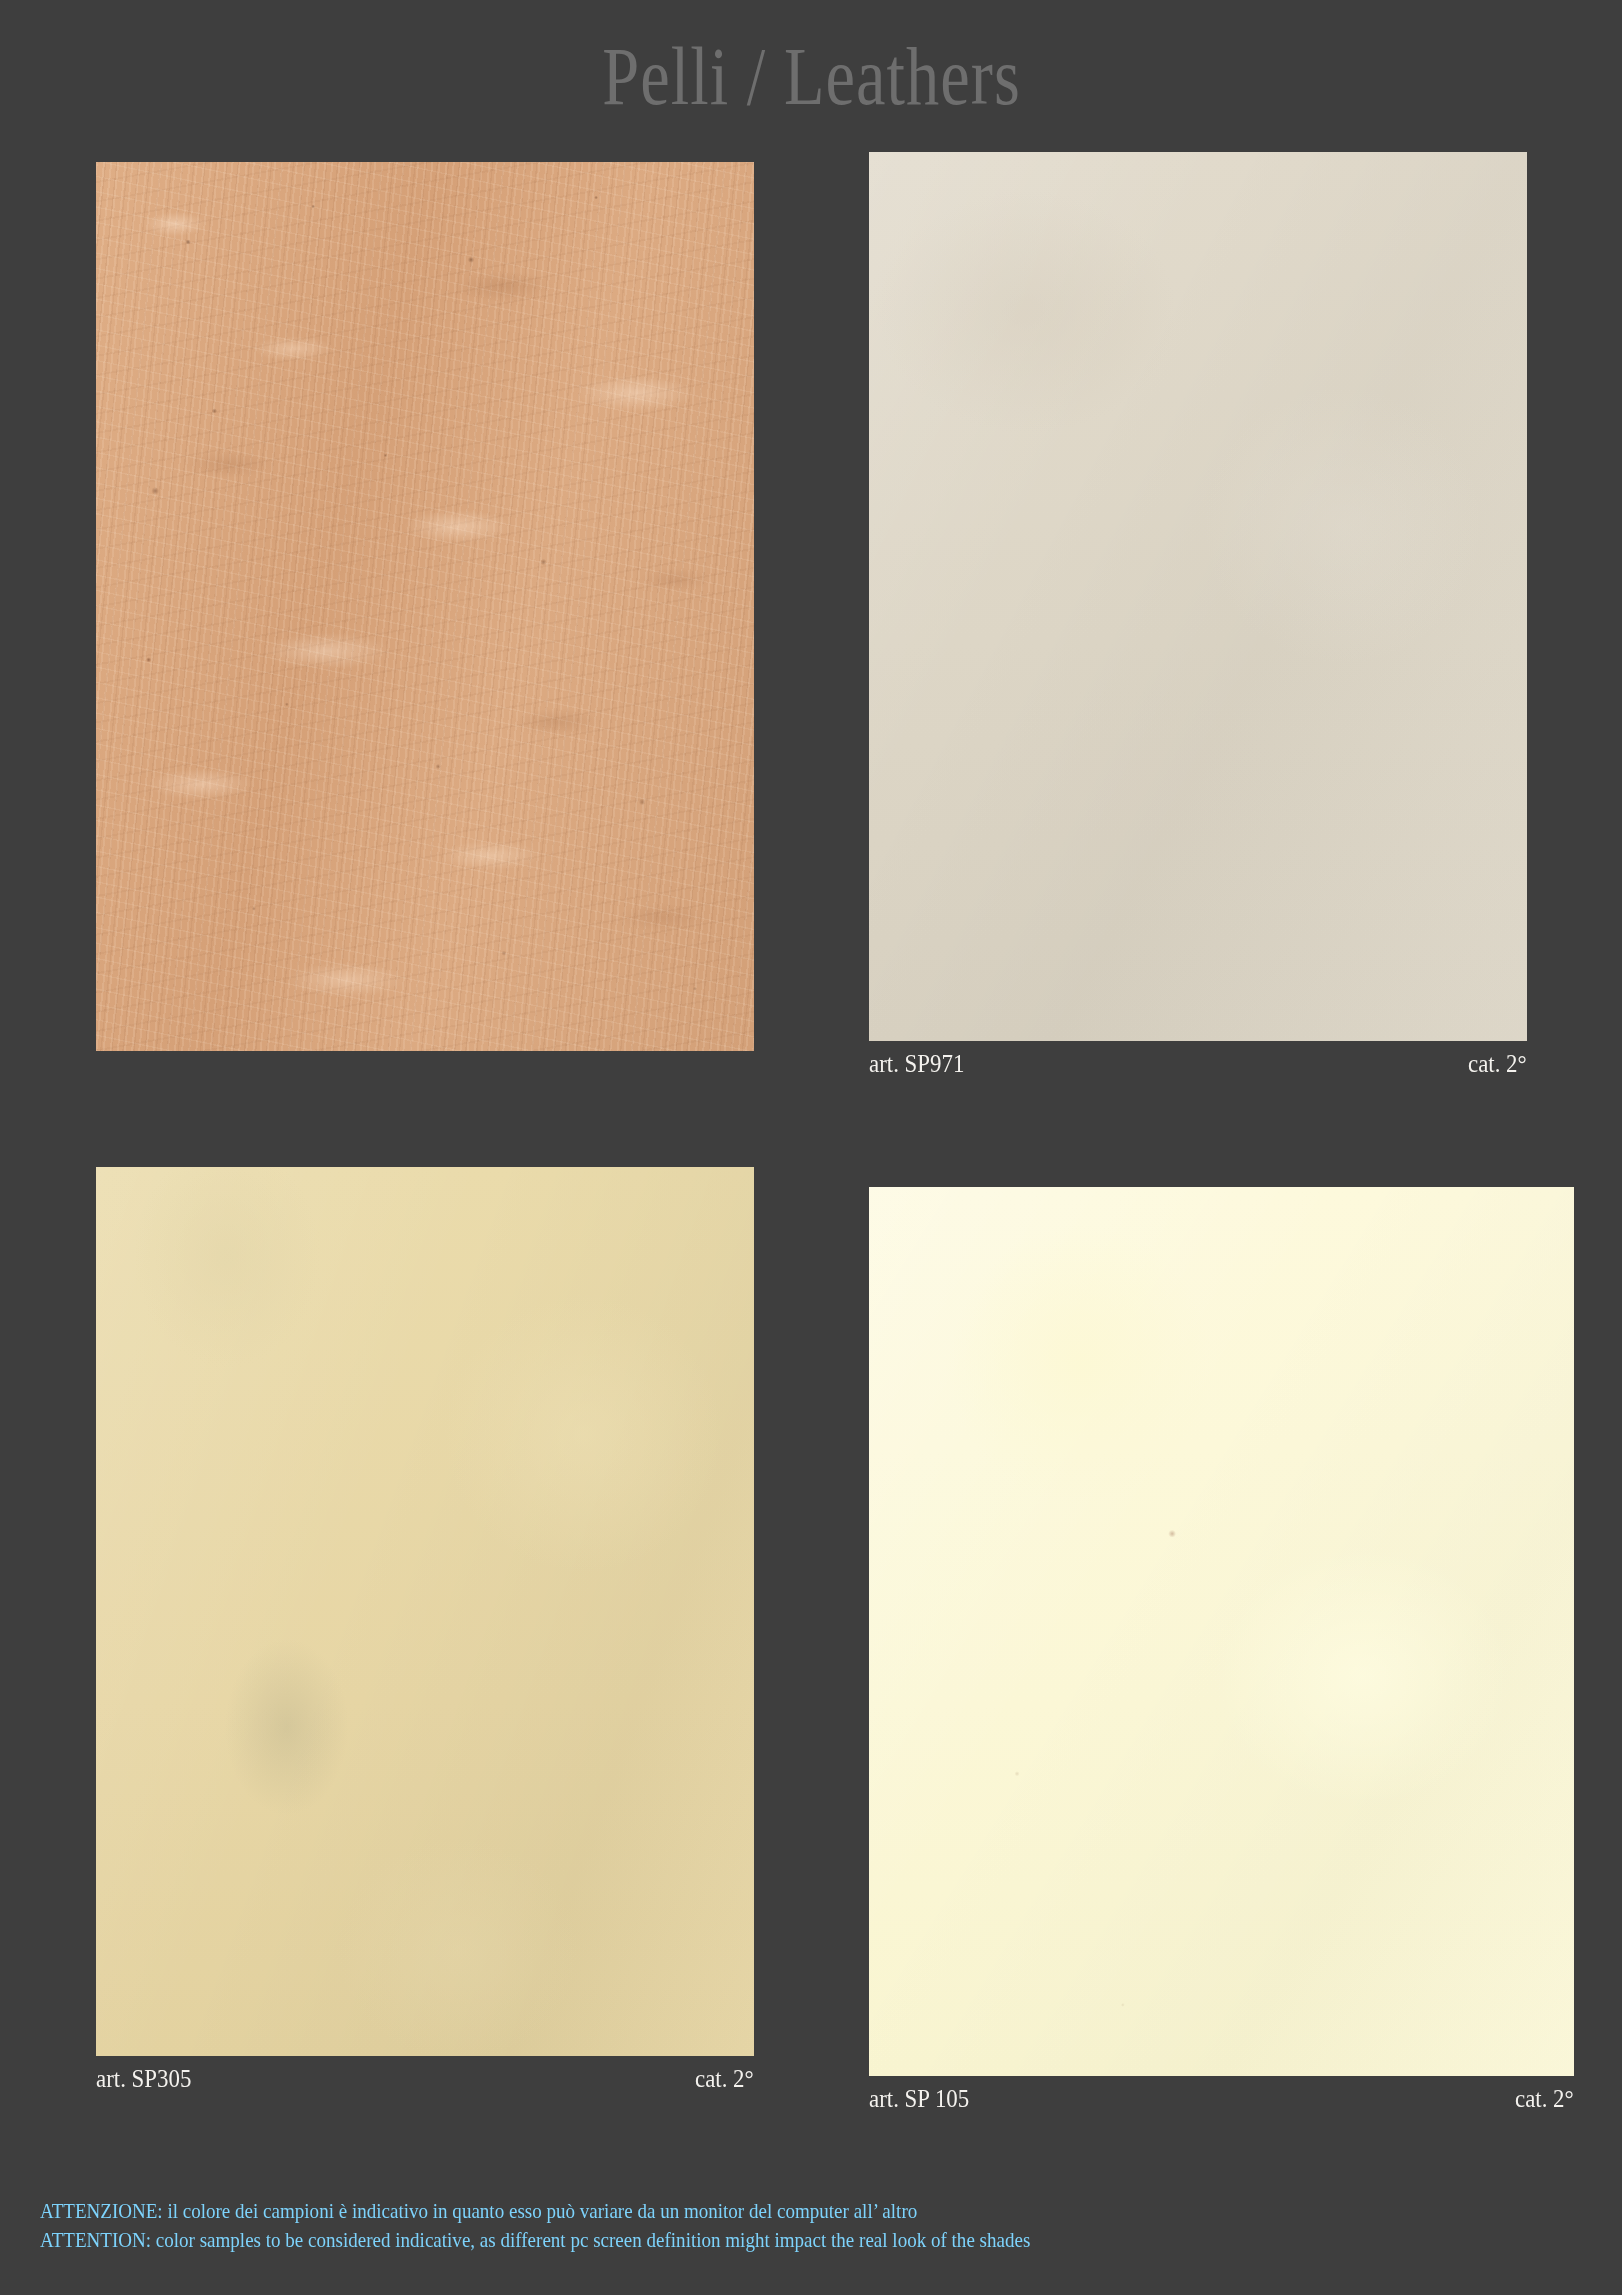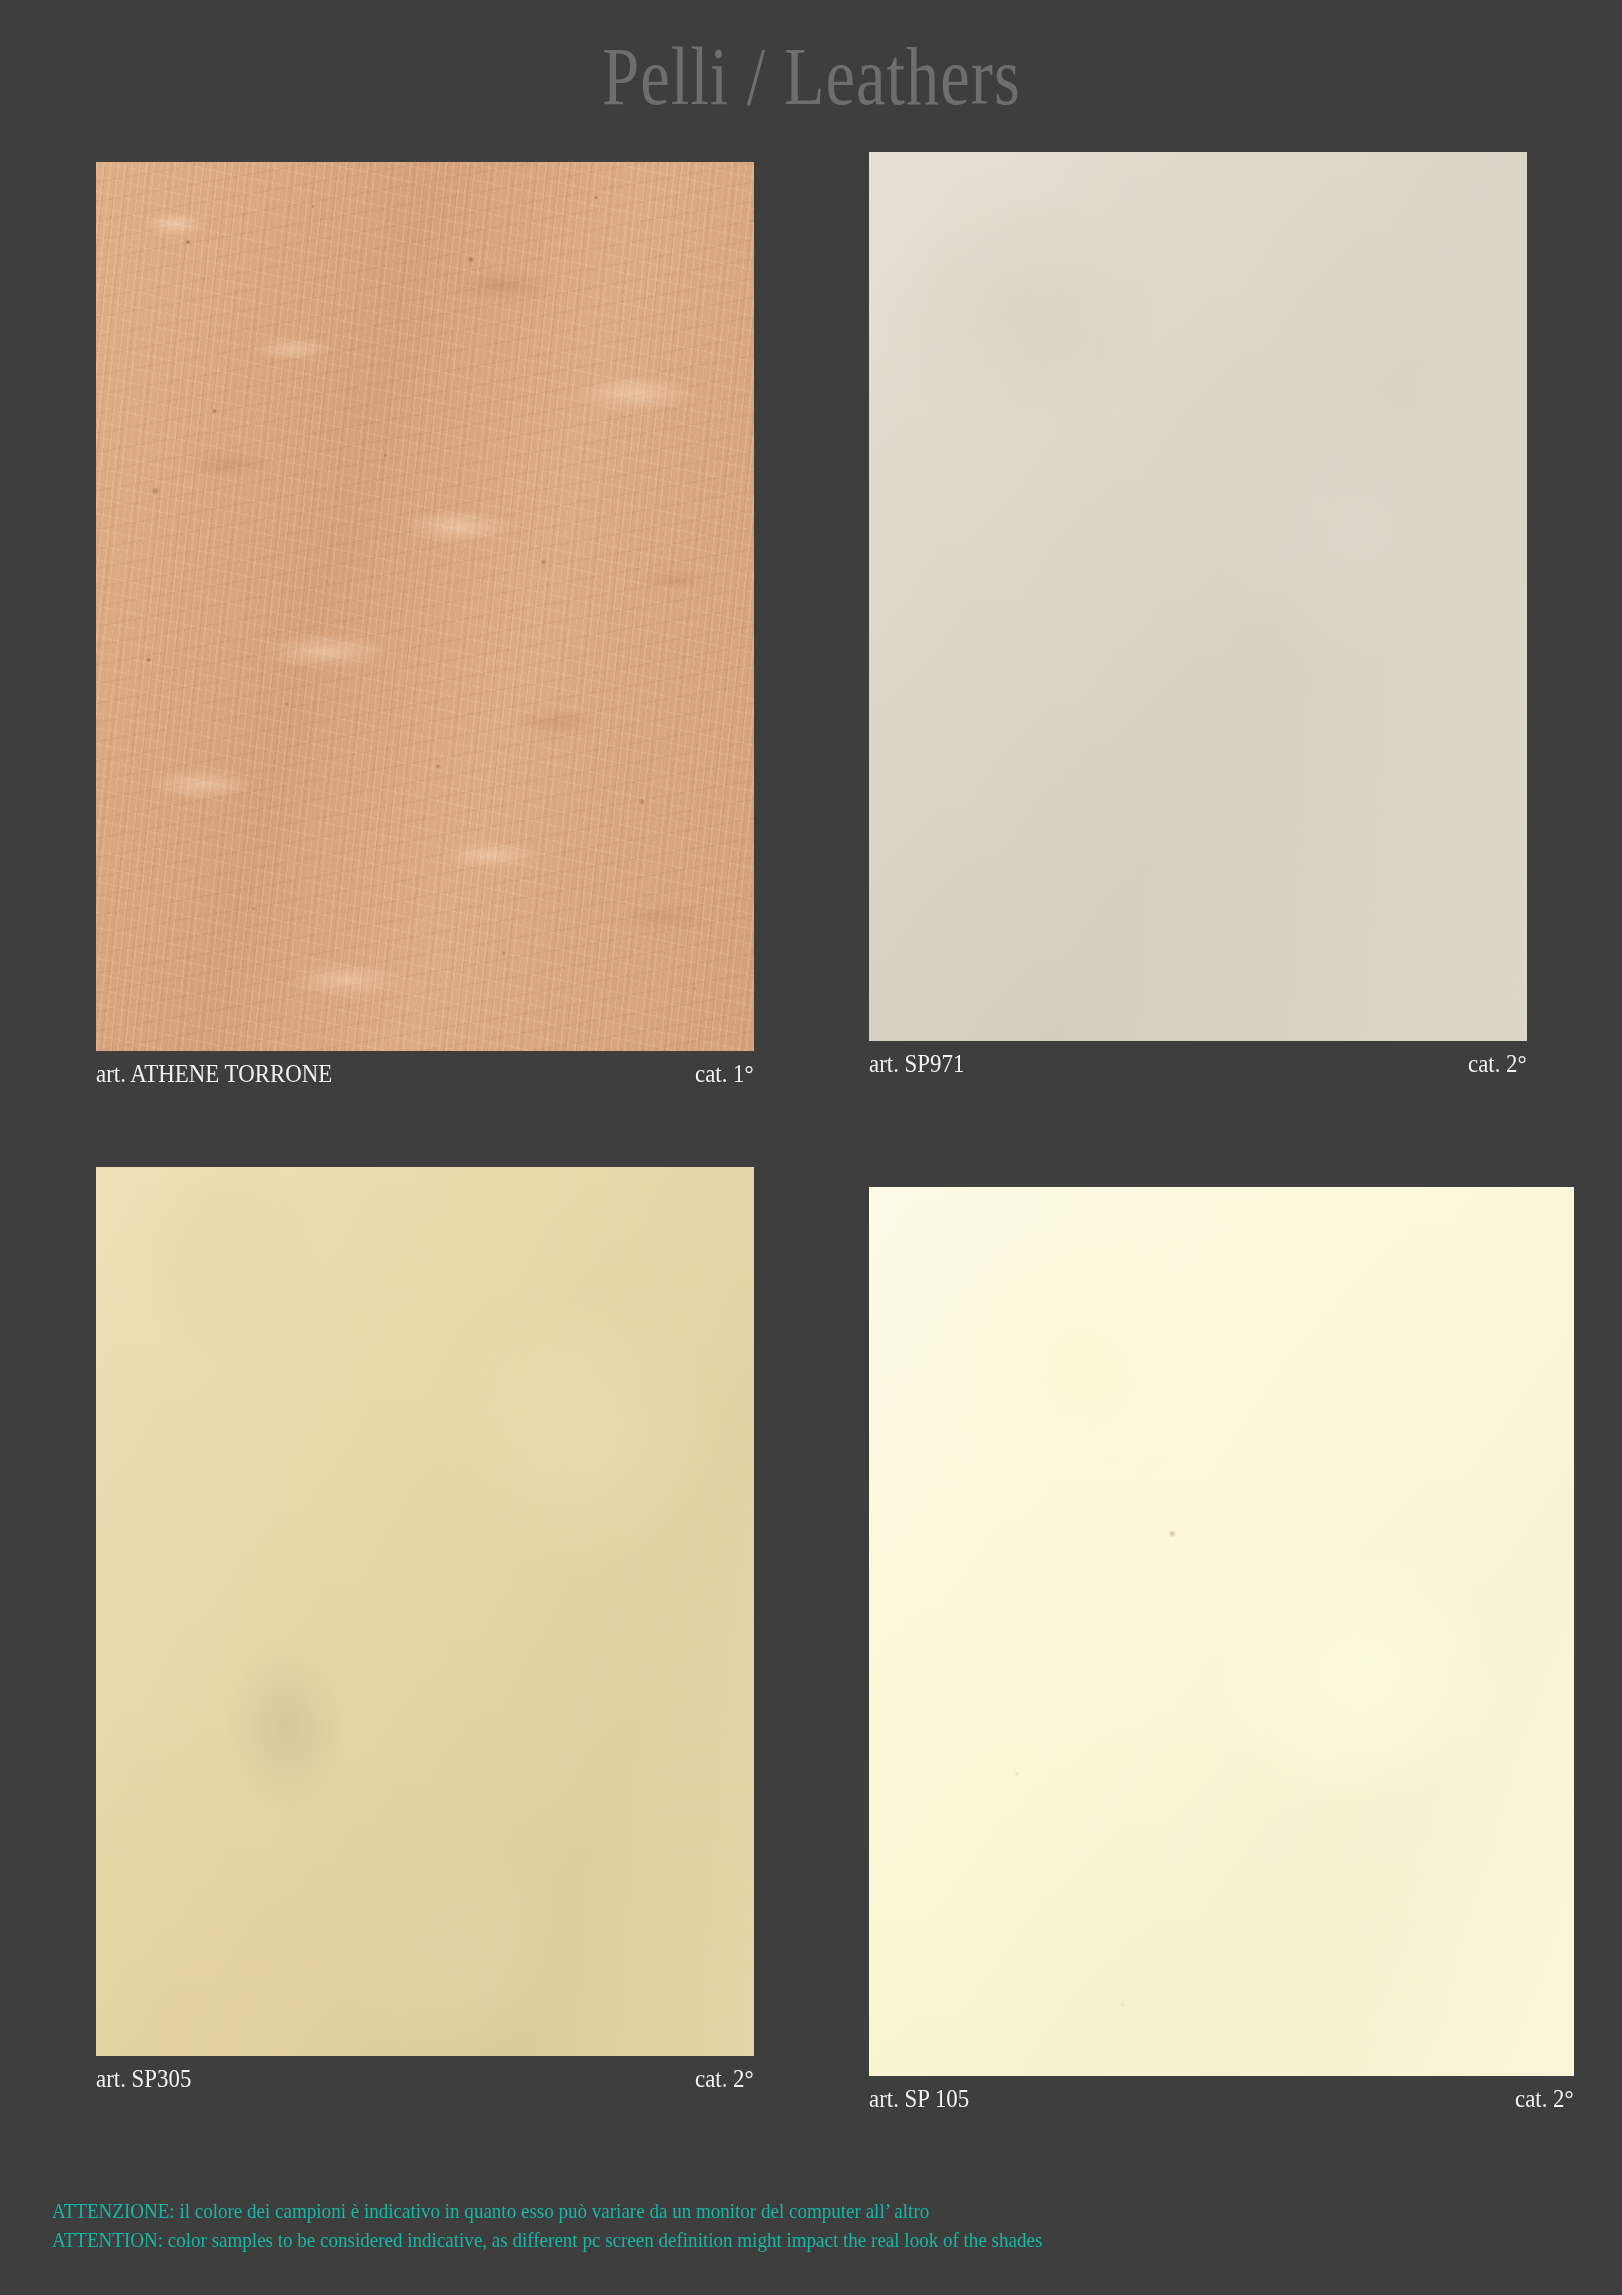--- a/index.html
+++ b/index.html
@@ -175,24 +175,24 @@
       radial-gradient(circle 1.9px at 36% 92%, rgba(160,130,100,0.18), transparent),
       radial-gradient(ellipse 182px 195px at 30% 20%, rgba(252,248,212,0.85), transparent 72%),
       radial-gradient(ellipse 208px 182px at 70% 55%, rgba(255,253,226,0.70), transparent 72%),
       linear-gradient(122deg, rgba(255,255,255,0.30) 0%, rgba(0,0,0,0.0) 38%, rgba(0,0,0,0.018) 72%, rgba(255,255,255,0.16) 100%),
       linear-gradient(180deg, #fdf9dc 0%, #fbf7d6 58%, #f9f5d1 100%);
   }
 
   
   #footer-note {
     position: absolute;
-    left: 52px;
+    left: 40px;
     top: 2197px;
     width: 1547px;
-    color: #14b8a6;
+    color: #7dd3fc;
     font-size: 21.4px;
     line-height: 29px;
   }
   #footer-note > div {
     transform: scaleX(0.89);
     transform-origin: left top;
     white-space: nowrap;
   }
 </style>
 </head>
@@ -202,24 +202,20 @@
 
 <div id="swatch-grid">
 
   <div class="swatch-cell" id="cell-0">
     <div class="swatch-image">
       <div class="swatch-base tex-athene">
         <div class="grain-specks"></div>
       </div>
     </div>
     <div class="swatch-caption" style="top:892px;">
-      <span class="caption-row">
-        <span class="caption-art">art. ATHENE TORRONE</span>
-        <span class="caption-cat">cat. 1°</span>
-      </span>
     </div>
   </div>
 
   <div class="swatch-cell" id="cell-1">
     <div class="swatch-image">
       <div class="swatch-base tex-sp971"></div>
     </div>
     <div class="swatch-caption" style="top:892px;">
       <span class="caption-row">
         <span class="caption-art">art. SP971</span>

